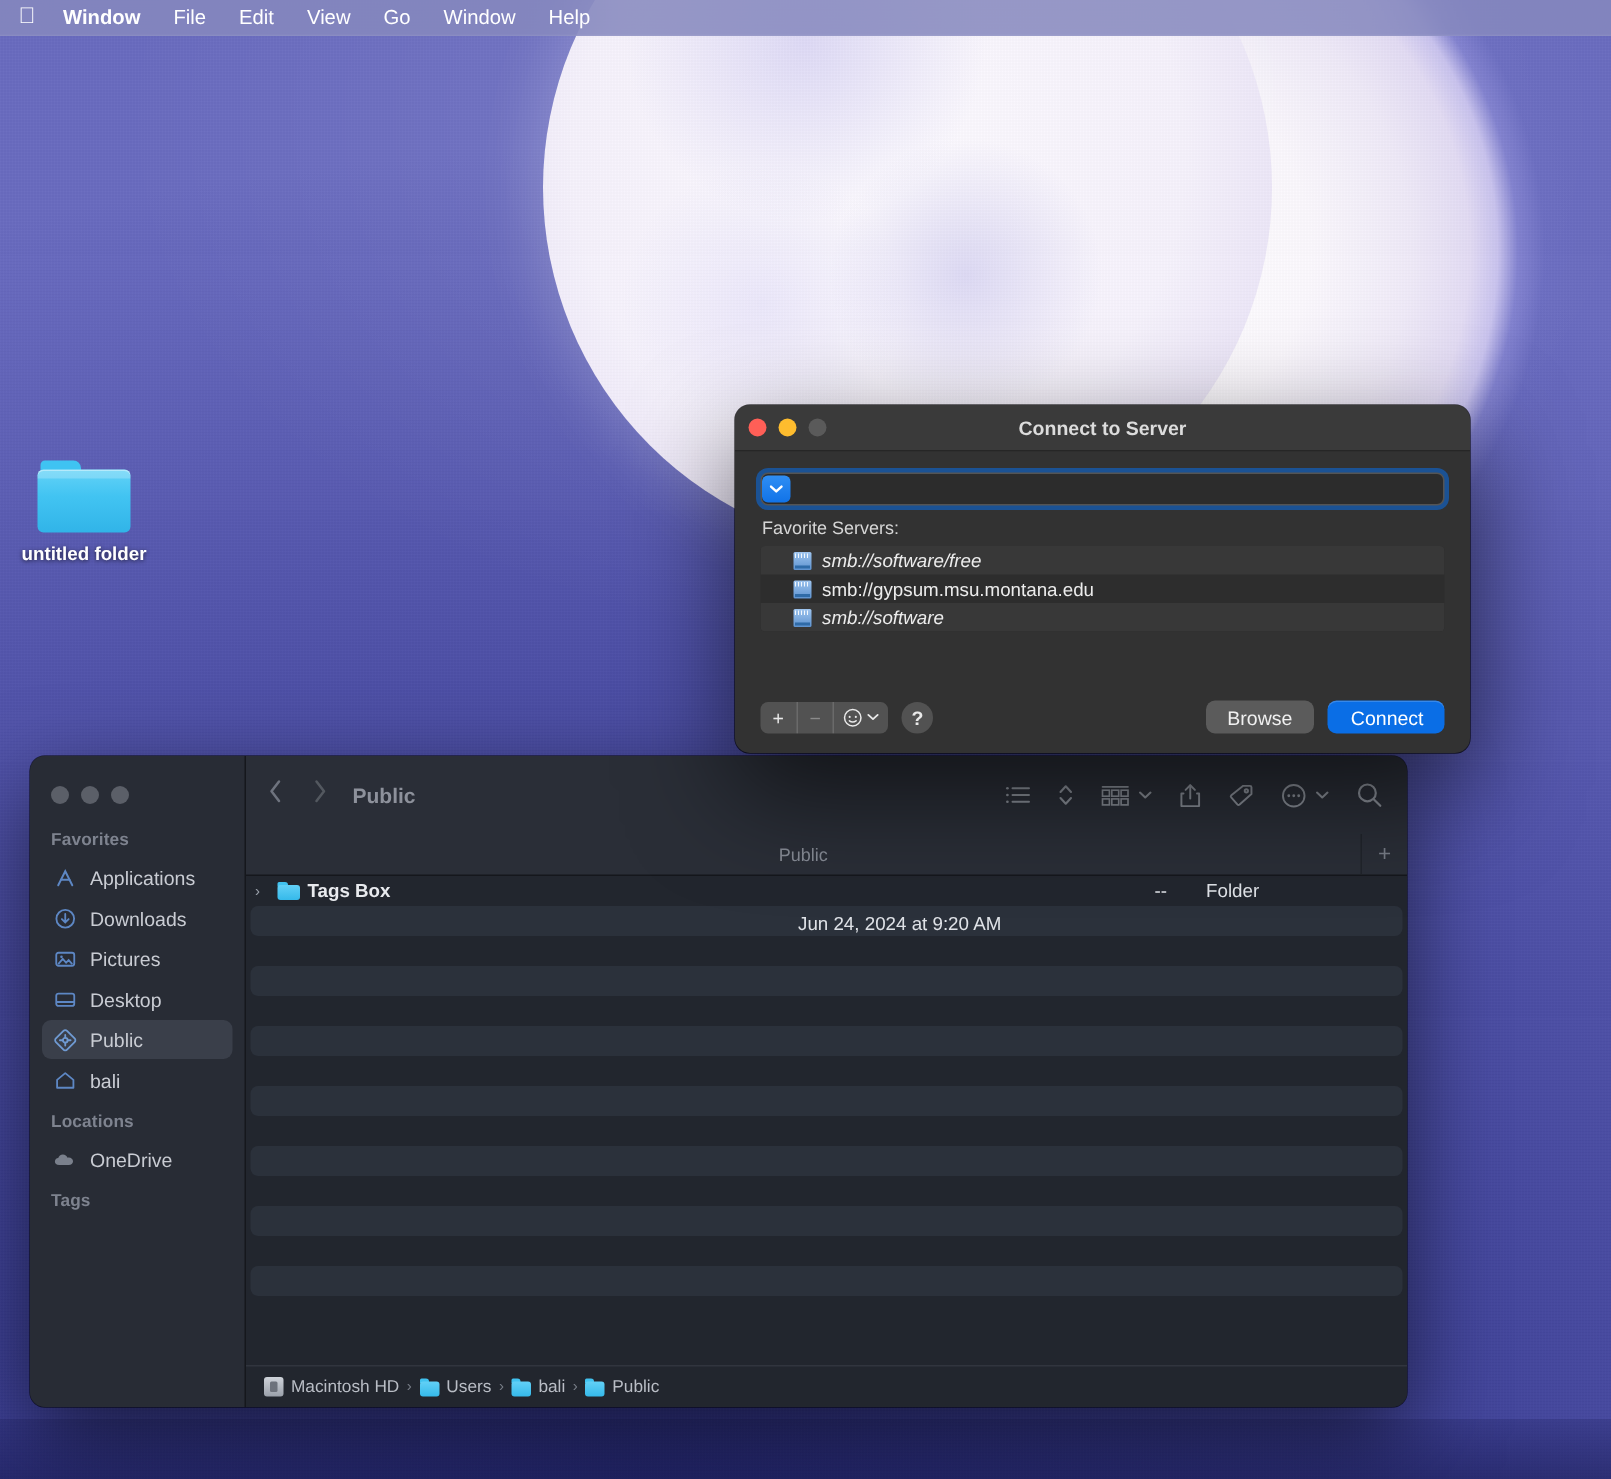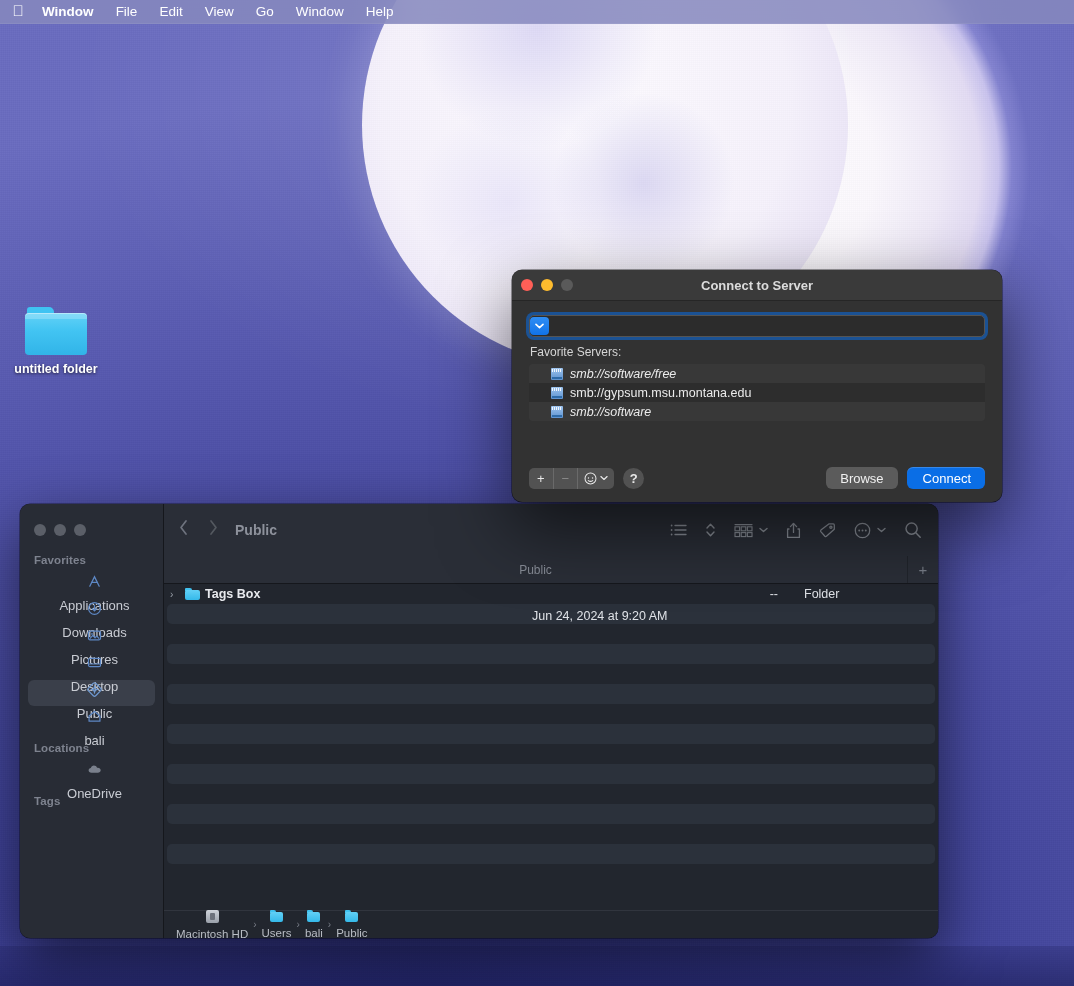--- a/index.html
+++ b/index.html
@@ -111,21 +111,21 @@
     position: absolute; left: 34px; top: 524px;
     display: flex; gap: 8px; z-index: 25;
   }
   .traffic .dot { width: 12px; height: 12px; border-radius: 50%; background: #5b5f68; }
 
   .sb-group { color: #7e838f; font-size: 11.5px; font-weight: bold; padding: 8px 0 5px 14px; letter-spacing: 0.1px; }
   .sb-item {
     display: flex; align-items: center; gap: 8px;
     height: 26px; margin: 1px 8px; padding-left: 6px;
     border-radius: 6px;
-    color: #c9ccd3; font-size: 13px; flex-direction: column;
+    color: #c9ccd3; font-size: 13px;
   }
   .sb-item.sel { background: #3a3f4a; }
   .sb-ico { width: 18px; height: 18px; flex: 0 0 18px; display: flex; align-items: center; justify-content: center; color: #5d87c4; }
   .sb-ico svg { display: block; }
 
   #finder-main { flex: 1; display: flex; flex-direction: column; min-width: 0; background: #22262e; }
 
   #finder-toolbar {
     height: 52px; flex: 0 0 52px;
     display: flex; align-items: center;
@@ -181,31 +181,31 @@
   .mini-folder .mb { position: absolute; left: 0; top: 2px; width: 15px; height: 10px; background: linear-gradient(180deg,#62d0f6,#35b9ea); border-radius: 2px; }
 
   #pathbar {
     height: 28px; flex: 0 0 28px;
     display: flex; align-items: center; gap: 5px;
     padding-left: 12px;
     background: #22262e;
     border-top: 1px solid #31353e;
     font-size: 11.5px; color: #b9bdc5;
   }
-  #pathbar .pitem { display: flex; align-items: center; gap: 5px; flex-direction: column; }
+  #pathbar .pitem { display: flex; align-items: center; gap: 5px; }
   #pathbar .sep { color: #777c86; font-size: 10px; }
   .hd-ico { width: 13px; height: 13px; background: linear-gradient(180deg,#cfd3da,#9aa0aa); border-radius: 2px; position: relative; }
   .hd-ico::after { content: ""; position: absolute; left: 4px; top: 3px; width: 5px; height: 7px; border-radius: 1px; background: #6d727c; }
   .pf-ico { position: relative; width: 13px; height: 12px; }
   .pf-ico .t { position: absolute; left: 0; top: 0; width: 6px; height: 3px; background: #41c2ef; border-radius: 1px 2px 0 0; }
   .pf-ico .b { position: absolute; left: 0; top: 2px; width: 13px; height: 10px; background: linear-gradient(180deg,#62d0f6,#35b9ea); border-radius: 2px; }
 
   
   #dialog {
-    position: absolute; left: 512px; top: 270px; width: 490px; height: 232px;
+    position: absolute; left: 490px; top: 270px; width: 490px; height: 232px;
     background: #323232;
     border-radius: 10px;
     box-shadow: 0 26px 70px rgba(0,0,0,0.6), 0 0 0 0.5px rgba(0,0,0,0.7);
     z-index: 30;
     overflow: hidden;
     display: flex; flex-direction: column;
   }
   #dlg-title {
     height: 31px; flex: 0 0 31px;
     display: flex; align-items: center; justify-content: center;

